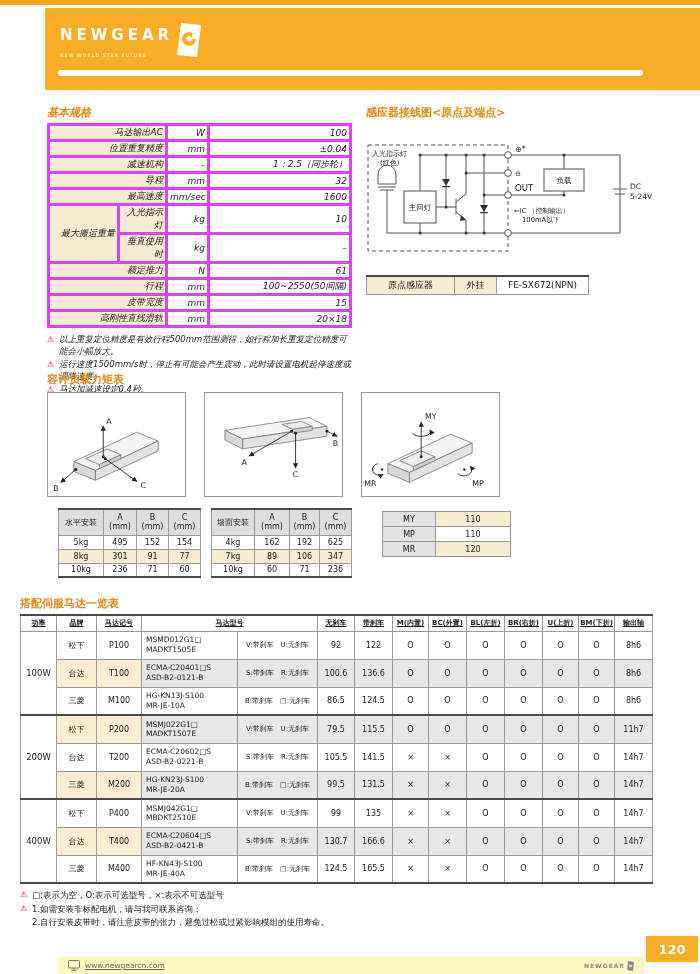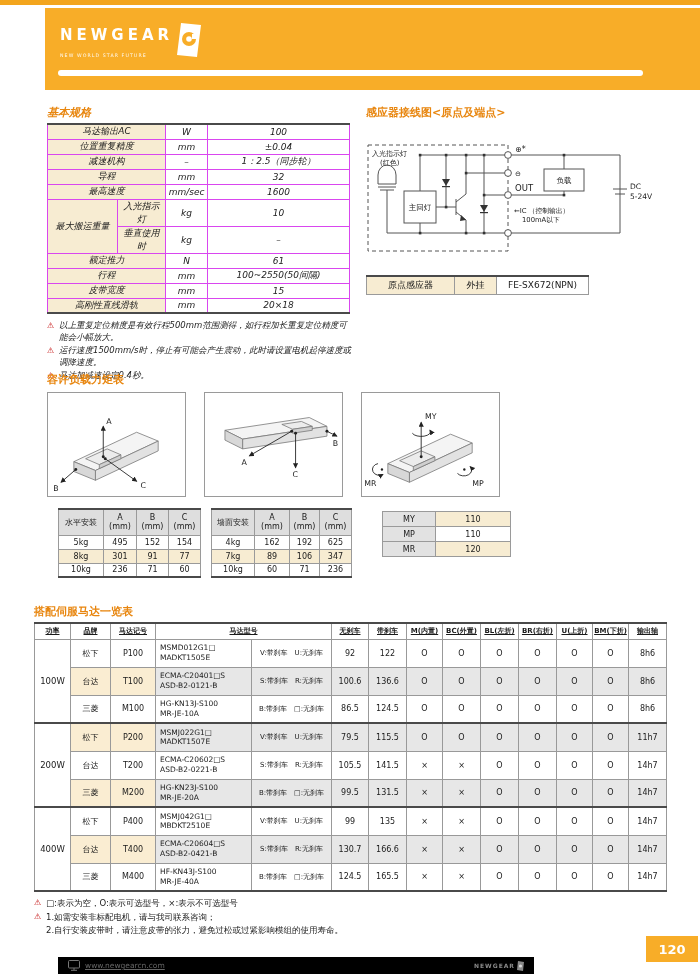--- a/index.html
+++ b/index.html
@@ -18,21 +18,21 @@
   .banner-stripe{position:absolute;left:13px;top:62px;width:585px;height:6px;background:#fff;border-radius:3px;}
 
   
   .sec-title{font-size:11px;font-weight:bold;color:#E8860F;line-height:1.2;}
 
   
   .specs{position:absolute;left:47px;top:106px;width:310px;font-style:italic;}
   table{border-collapse:collapse;}
   .spec-table{width:302px;margin-top:4px;border-top:2px solid #4a4a4a;border-bottom:2px solid #4a4a4a;
               font-size:9px;table-layout:fixed;}
-  .spec-table td{border:1px solid #d946ef;height:15px;text-align:center;padding:0 2px;}
+  .spec-table td{border:3px solid #d946ef;height:15px;text-align:right;padding:0 2px;}
   .spec-table td.lab{background:#F7ECD2;}
   .notes{margin-top:6px;font-size:8.5px;line-height:1.4;color:#222;width:308px;}
   .note{display:flex;margin-bottom:1px;}
   .warn{color:#C00000;font-size:8px;width:12px;flex:0 0 12px;line-height:1.5;}
   .note-ind{padding-left:12px;}
 
   
   .wiring{position:absolute;left:366px;top:106px;width:332px;}
   .wiring-svg{margin-top:16px;display:block;}
   .sensor-table{width:222px;margin-top:10px;border-top:2px solid #4a4a4a;border-bottom:1.5px solid #4a4a4a;
@@ -49,36 +49,36 @@
   .ltab th{border:1px solid #9a9a9a;background:#DEDEDE;font-weight:normal;white-space:pre-line;
            height:26px;line-height:1.15;padding:0;}
   .ltab td{border:1px solid #9a9a9a;height:14px;text-align:center;padding:0;}
   .ltab tr.beige td{background:#F7ECD2;}
   .mtab{border-top:1.5px solid #4a4a4a;border-bottom:1.5px solid #4a4a4a;font-size:8px;table-layout:fixed;}
   .mtab td{border:1px solid #9a9a9a;height:15px;text-align:center;}
   .mtab td.mlab{background:#E2E2E2;}
   .mtab td.bg{background:#F7ECD2;}
 
   
-  .servo{position:absolute;left:34px;top:597px;width:634px;margin-top:8px;}
+  .servo{position:absolute;left:20px;top:597px;width:634px;}
   .servo-table{width:632px;margin-top:4px;border-top:2px solid #4a4a4a;border-bottom:2px solid #4a4a4a;
                table-layout:fixed;font-size:8px;}
   .servo-table th{border:1px solid #999;font-size:7px;font-weight:bold;height:16px;padding:0;background:#fff;text-decoration:underline;}
   .servo-table td{border:1px solid #999;height:28px;text-align:center;padding:0 1px;background:#fff;}
   .servo-table td.model{text-align:left;padding-left:4px;font-size:7.5px;line-height:1.3;}
   .servo-table td.brake{font-size:7px;}
   .servo-table td.power{background:#fff;font-size:8.5px;}
   .servo-table tr.alt td{background:#E7E7E7;}
   .servo-table tr.alt td.b1{background:#FAEDD2;}
   .servo-table tr.alt td.power{background:#fff;}
   .servo-table tr.grp td{border-top:2px solid #4a4a4a;}
   .servo-notes{margin-top:5px;font-size:8.5px;line-height:1.45;color:#222;}
 
   
-  .footer-bar{position:absolute;left:58px;top:957px;width:476px;height:17px;background:#000000;
+  .footer-bar{position:absolute;left:58px;top:957px;width:586px;height:17px;background:#fef9c3;
               display:flex;align-items:center;justify-content:space-between;padding:0 10px;}
   .f-left{display:flex;align-items:center;}
   .f-url{font-size:7.5px;color:#666;text-decoration:underline;margin-left:5px;}
   .f-brand{display:flex;align-items:center;font-size:6px;font-weight:bold;letter-spacing:1px;color:#8a8a8a;}
   .page-box{position:absolute;left:646px;top:936px;width:52px;height:26px;background:#F8AD28;
             color:#fff;font-size:13px;font-weight:bold;display:flex;align-items:center;justify-content:center;}
   svg text{font-family:"DejaVu Sans","Liberation Sans",sans-serif;}
 </style>
 </head>
 <body>

